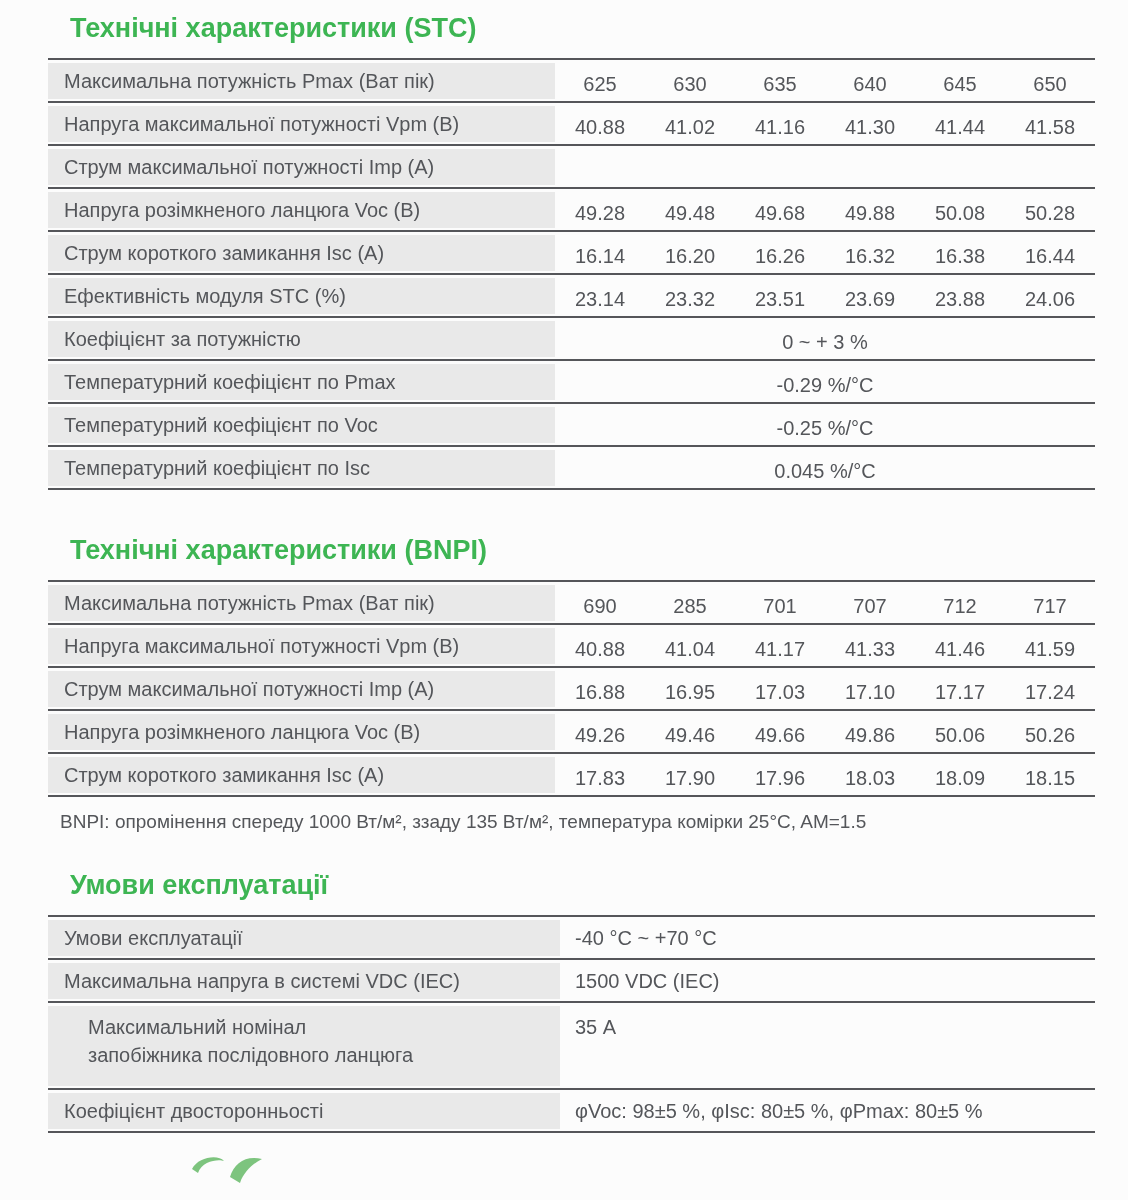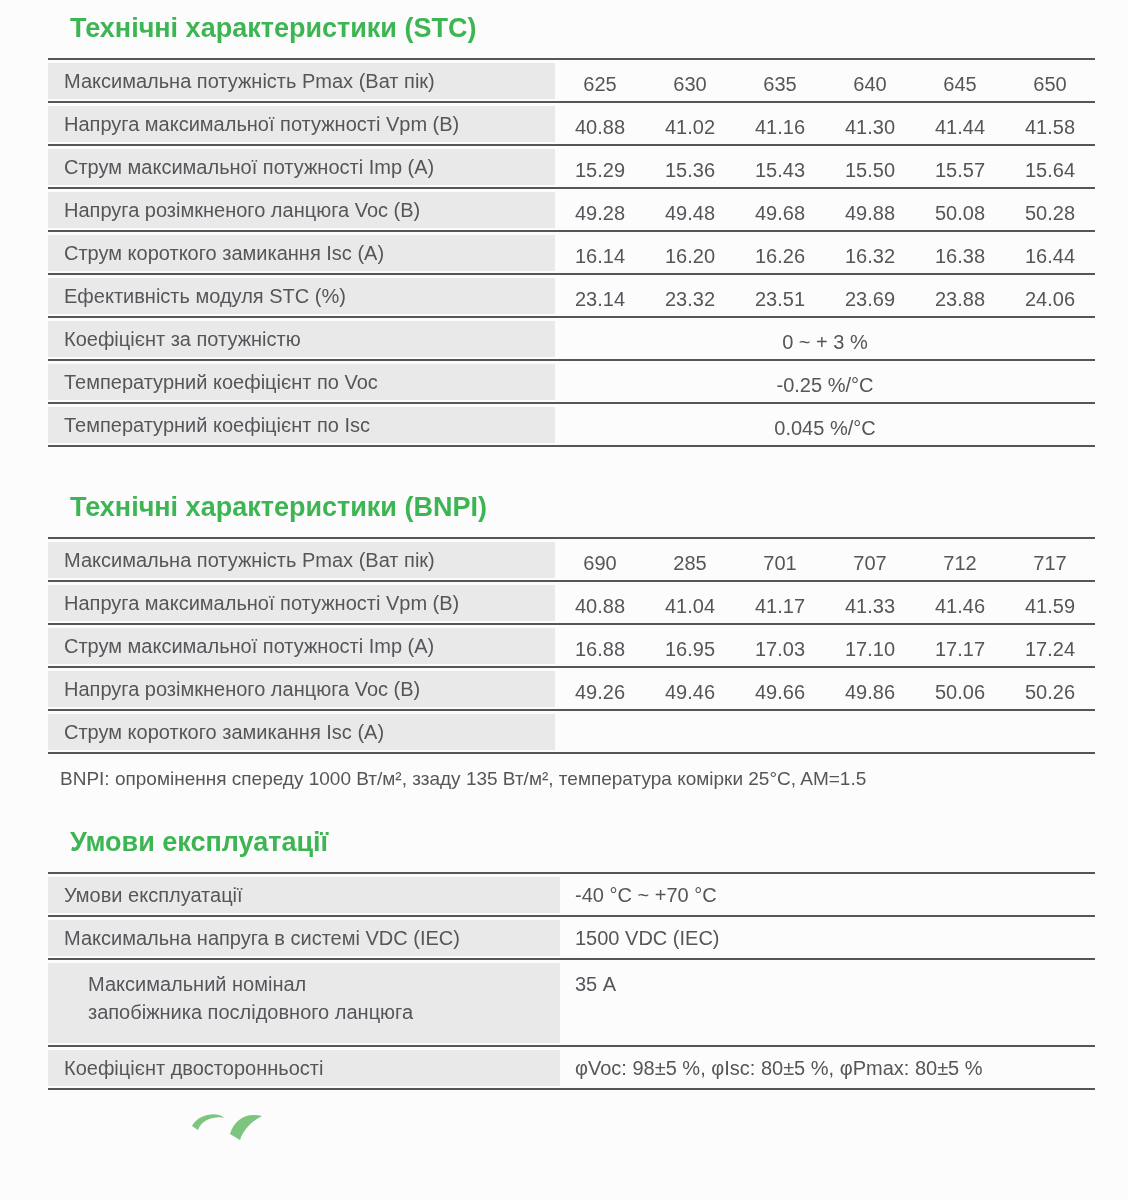--- a/index.html
+++ b/index.html
@@ -107,28 +107,20 @@
             <div class="spec-cell">40.88</div>
             <div class="spec-cell">41.02</div>
             <div class="spec-cell">41.16</div>
             <div class="spec-cell">41.30</div>
             <div class="spec-cell">41.44</div>
             <div class="spec-cell">41.58</div>
           </div>
         </div>
         <div class="spec-row">
           <div class="spec-label">Струм максимальної потужності Imp (А)</div>
-          <div class="spec-values">
-            <div class="spec-cell">15.29</div>
-            <div class="spec-cell">15.36</div>
-            <div class="spec-cell">15.43</div>
-            <div class="spec-cell">15.50</div>
-            <div class="spec-cell">15.57</div>
-            <div class="spec-cell">15.64</div>
-          </div>
         </div>
         <div class="spec-row">
           <div class="spec-label">Напруга розімкненого ланцюга Voc (В)</div>
           <div class="spec-values">
             <div class="spec-cell">49.28</div>
             <div class="spec-cell">49.48</div>
             <div class="spec-cell">49.68</div>
             <div class="spec-cell">49.88</div>
             <div class="spec-cell">50.08</div>
             <div class="spec-cell">50.28</div>
@@ -156,20 +148,26 @@
             <div class="spec-cell">24.06</div>
           </div>
         </div>
         <div class="spec-row">
           <div class="spec-label">Коефіцієнт за потужністю</div>
           <div class="spec-values">
             <div class="spec-merged">0 ~ + 3 %</div>
           </div>
         </div>
         <div class="spec-row">
+          <div class="spec-label">Температурний коефіцієнт по Pmax</div>
+          <div class="spec-values">
+            <div class="spec-merged">-0.29 %/°C</div>
+          </div>
+        </div>
+        <div class="spec-row">
           <div class="spec-label">Температурний коефіцієнт по Voc</div>
           <div class="spec-values">
             <div class="spec-merged">-0.25 %/°C</div>
           </div>
         </div>
         <div class="spec-row">
           <div class="spec-label">Температурний коефіцієнт по Isc</div>
           <div class="spec-values">
             <div class="spec-merged">0.045 %/°C</div>
           </div>
@@ -219,20 +217,28 @@
             <div class="spec-cell">49.26</div>
             <div class="spec-cell">49.46</div>
             <div class="spec-cell">49.66</div>
             <div class="spec-cell">49.86</div>
             <div class="spec-cell">50.06</div>
             <div class="spec-cell">50.26</div>
           </div>
         </div>
         <div class="spec-row">
           <div class="spec-label">Струм короткого замикання Isc (А)</div>
+          <div class="spec-values">
+            <div class="spec-cell">17.83</div>
+            <div class="spec-cell">17.90</div>
+            <div class="spec-cell">17.96</div>
+            <div class="spec-cell">18.03</div>
+            <div class="spec-cell">18.09</div>
+            <div class="spec-cell">18.15</div>
+          </div>
         </div>
       </div>
     <p class="footnote">BNPI: опромінення спереду 1000 Вт/м², ззаду 135 Вт/м², температура комірки 25°C, AM=1.5</p>
   </section>
 
   <section class="section-operating">
     <h2 class="section-title">Умови експлуатації</h2>
     <div class="op-table" id="operating-table">
         <div class="op-row">
           <div class="spec-label">Умови експлуатації</div>

